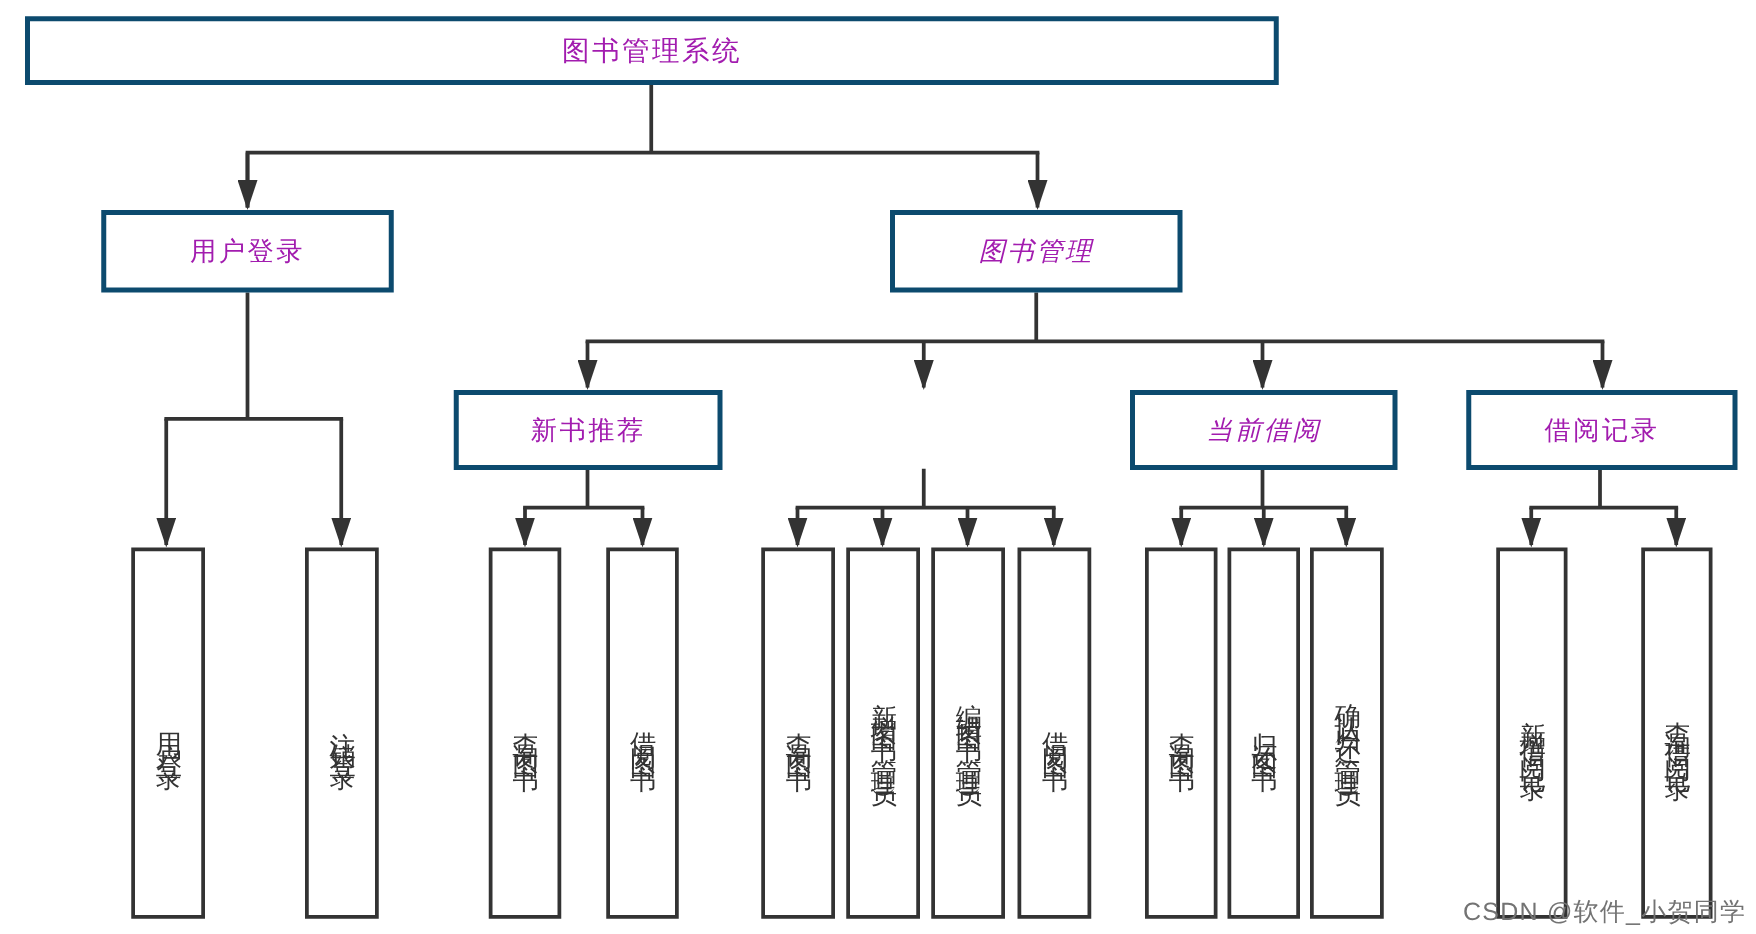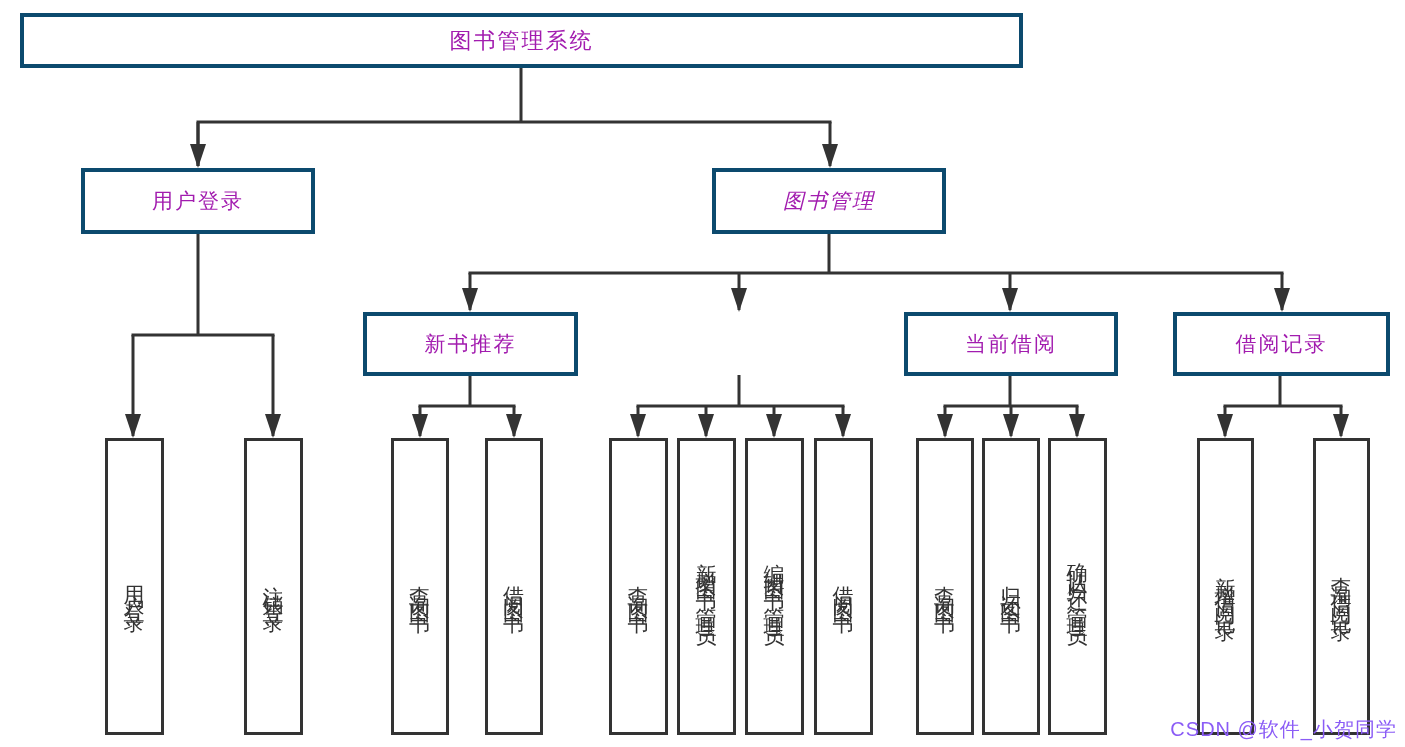--- a/index.html
+++ b/index.html
@@ -54,21 +54,21 @@
     letter-spacing: 9px;
     color: #333333;
     z-index: 2;
     line-height: 1;
   }
   .watermark {
     position: absolute;
     right: 8px;
     bottom: 4px;
     font-size: 20px;
-    color: #8b5cf6;
+    color: #737373;
     letter-spacing: 1px;
     z-index: 5;
     white-space: nowrap;
   }
 </style>
 </head>
 <body>
 
 <div id="stage">
 
@@ -126,21 +126,21 @@
       <path d="M1341 406 V436" marker-end="url(#arrow)"></path>
     </g>
   </svg>
 
   <div class="hbox root" style="left:20px; top:13px; width:1003px; height:55px;">图书管理系统</div>
 
   <div class="hbox" style="left:81px; top:168px; width:234px; height:66px;">用户登录</div>
   <div class="hbox" style="left:712px; top:168px; width:234px; height:66px;font-style:italic;">图书管理</div>
 
   <div class="hbox" style="left:363px; top:312px; width:215px; height:64px;">新书推荐</div>
-  <div class="hbox" style="left:904px; top:312px; width:214px; height:64px;">当前借阅</div>
+  <div class="hbox" style="left:904px; top:312px; width:214px; height:64px;font-style:italic;">当前借阅</div>
   <div class="hbox" style="left:1173px; top:312px; width:217px; height:64px;">借阅记录</div>
 
   <div class="vbox" style="left:105px; width:59px;">用户登录</div>
   <div class="vbox" style="left:244px; width:59px;">注销登录</div>
 
   <div class="vbox" style="left:391px; width:58px;">查询图书</div>
   <div class="vbox" style="left:485px; width:58px;">借阅图书</div>
 
   <div class="vbox" style="left:609px; width:59px;">查询图书</div>
   <div class="vbox" style="left:677px; width:59px;">新增图书（管理员）</div>

